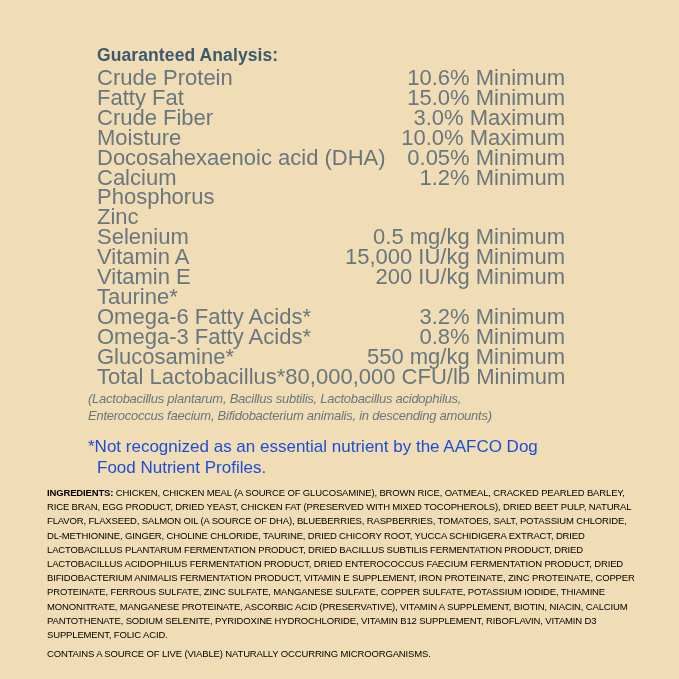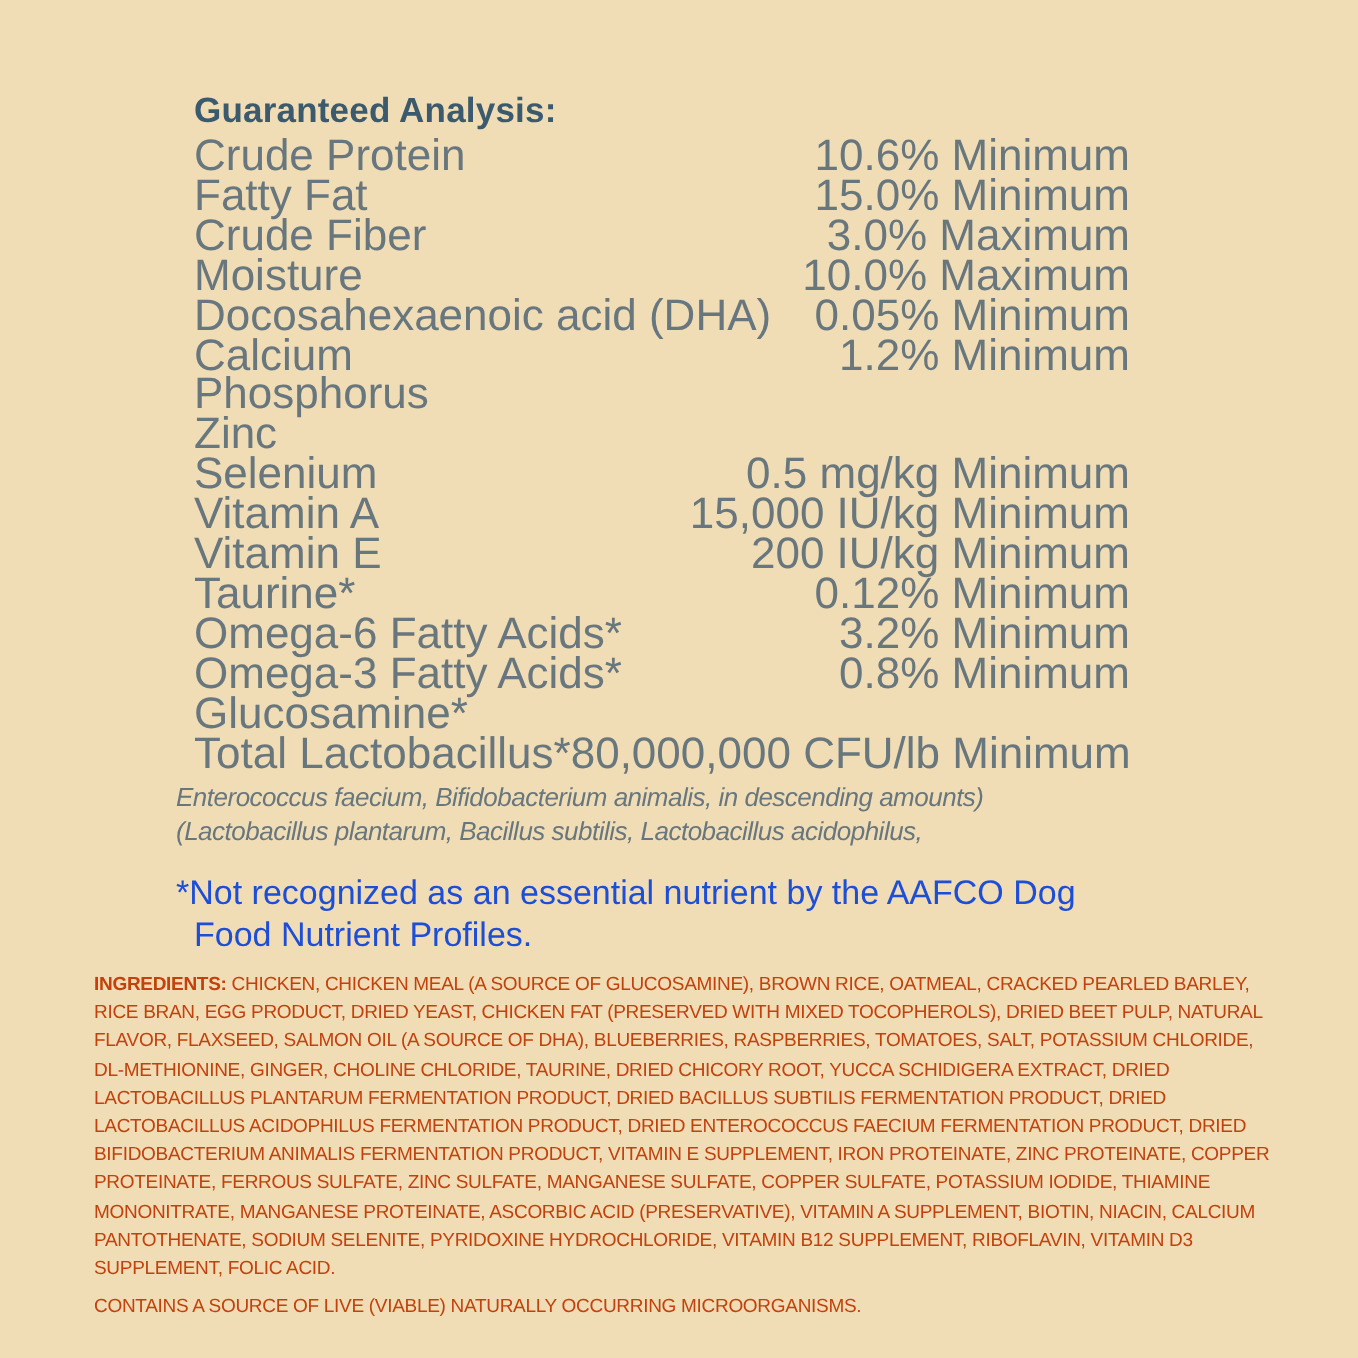--- a/index.html
+++ b/index.html
@@ -58,21 +58,21 @@
     line-height: 21px;
     color: #1d4ed8;
   }
   .ga-footnote .indent { padding-left: 9px; }
   
   .ingredients {
     position: absolute;
     left: 47px;
     top: 486px;
     width: 589px;
-    color: #c2410c;
+    color: #000000;
   }
   .ing-text {
     margin: 0;
     font-size: 9.5px;
     letter-spacing: -0.15px;
     line-height: 14.2px;
   }
   .ing-label { font-weight: 700; }
   .contains-note {
     margin: 5px 0 0 0;
@@ -127,42 +127,42 @@
       <div class="ga-row">
         <span class="ga-label">Vitamin A</span>
         <span class="ga-value">15,000 IU/kg Minimum</span>
       </div>
       <div class="ga-row">
         <span class="ga-label">Vitamin E</span>
         <span class="ga-value">200 IU/kg Minimum</span>
       </div>
       <div class="ga-row">
         <span class="ga-label">Taurine*</span>
-        <span class="ga-value">0.12% Minimum</span>
       </div>
       <div class="ga-row">
         <span class="ga-label">Omega-6 Fatty Acids*</span>
         <span class="ga-value">3.2% Minimum</span>
       </div>
       <div class="ga-row">
         <span class="ga-label">Omega-3 Fatty Acids*</span>
         <span class="ga-value">0.8% Minimum</span>
       </div>
       <div class="ga-row">
         <span class="ga-label">Glucosamine*</span>
+        <span class="ga-value">550 mg/kg Minimum</span>
       </div>
       <div class="ga-row">
         <span class="ga-label">Total Lactobacillus*</span>
         <span class="ga-value">80,000,000 CFU/lb Minimum</span>
       </div>
     </div>
 
     <div class="ga-micro">
+      <div>(Lactobacillus plantarum, Bacillus subtilis, Lactobacillus acidophilus,</div>
       <div>Enterococcus faecium, Bifidobacterium animalis, in descending amounts)</div>
-      <div>(Lactobacillus plantarum, Bacillus subtilis, Lactobacillus acidophilus,</div>
     </div>
 
     <div class="ga-footnote">
       <div>*Not recognized as an essential nutrient by the AAFCO Dog</div>
       <div class="indent">Food Nutrient Profiles.</div>
     </div>
   </section>
 
   <section class="ingredients">
     <p class="ing-text"><span class="ing-label">INGREDIENTS:</span><span> CHICKEN, CHICKEN MEAL (A SOURCE OF GLUCOSAMINE), BROWN RICE, OATMEAL, CRACKED PEARLED BARLEY, RICE BRAN, EGG PRODUCT, DRIED YEAST, CHICKEN FAT (PRESERVED WITH MIXED TOCOPHEROLS), DRIED BEET PULP, NATURAL FLAVOR, FLAXSEED, SALMON OIL (A SOURCE OF DHA), BLUEBERRIES, RASPBERRIES, TOMATOES, SALT, POTASSIUM CHLORIDE, DL-METHIONINE, GINGER, CHOLINE CHLORIDE, TAURINE, DRIED CHICORY ROOT, YUCCA SCHIDIGERA EXTRACT, DRIED LACTOBACILLUS PLANTARUM FERMENTATION PRODUCT, DRIED BACILLUS SUBTILIS FERMENTATION PRODUCT, DRIED LACTOBACILLUS ACIDOPHILUS FERMENTATION PRODUCT, DRIED ENTEROCOCCUS FAECIUM FERMENTATION PRODUCT, DRIED BIFIDOBACTERIUM ANIMALIS FERMENTATION PRODUCT, VITAMIN E SUPPLEMENT, IRON PROTEINATE, ZINC PROTEINATE, COPPER PROTEINATE, FERROUS SULFATE, ZINC SULFATE, MANGANESE SULFATE, COPPER SULFATE, POTASSIUM IODIDE, THIAMINE MONONITRATE, MANGANESE PROTEINATE, ASCORBIC ACID (PRESERVATIVE), VITAMIN A SUPPLEMENT, BIOTIN, NIACIN, CALCIUM PANTOTHENATE, SODIUM SELENITE, PYRIDOXINE HYDROCHLORIDE, VITAMIN B12 SUPPLEMENT, RIBOFLAVIN, VITAMIN D3 SUPPLEMENT, FOLIC ACID.</span></p>

